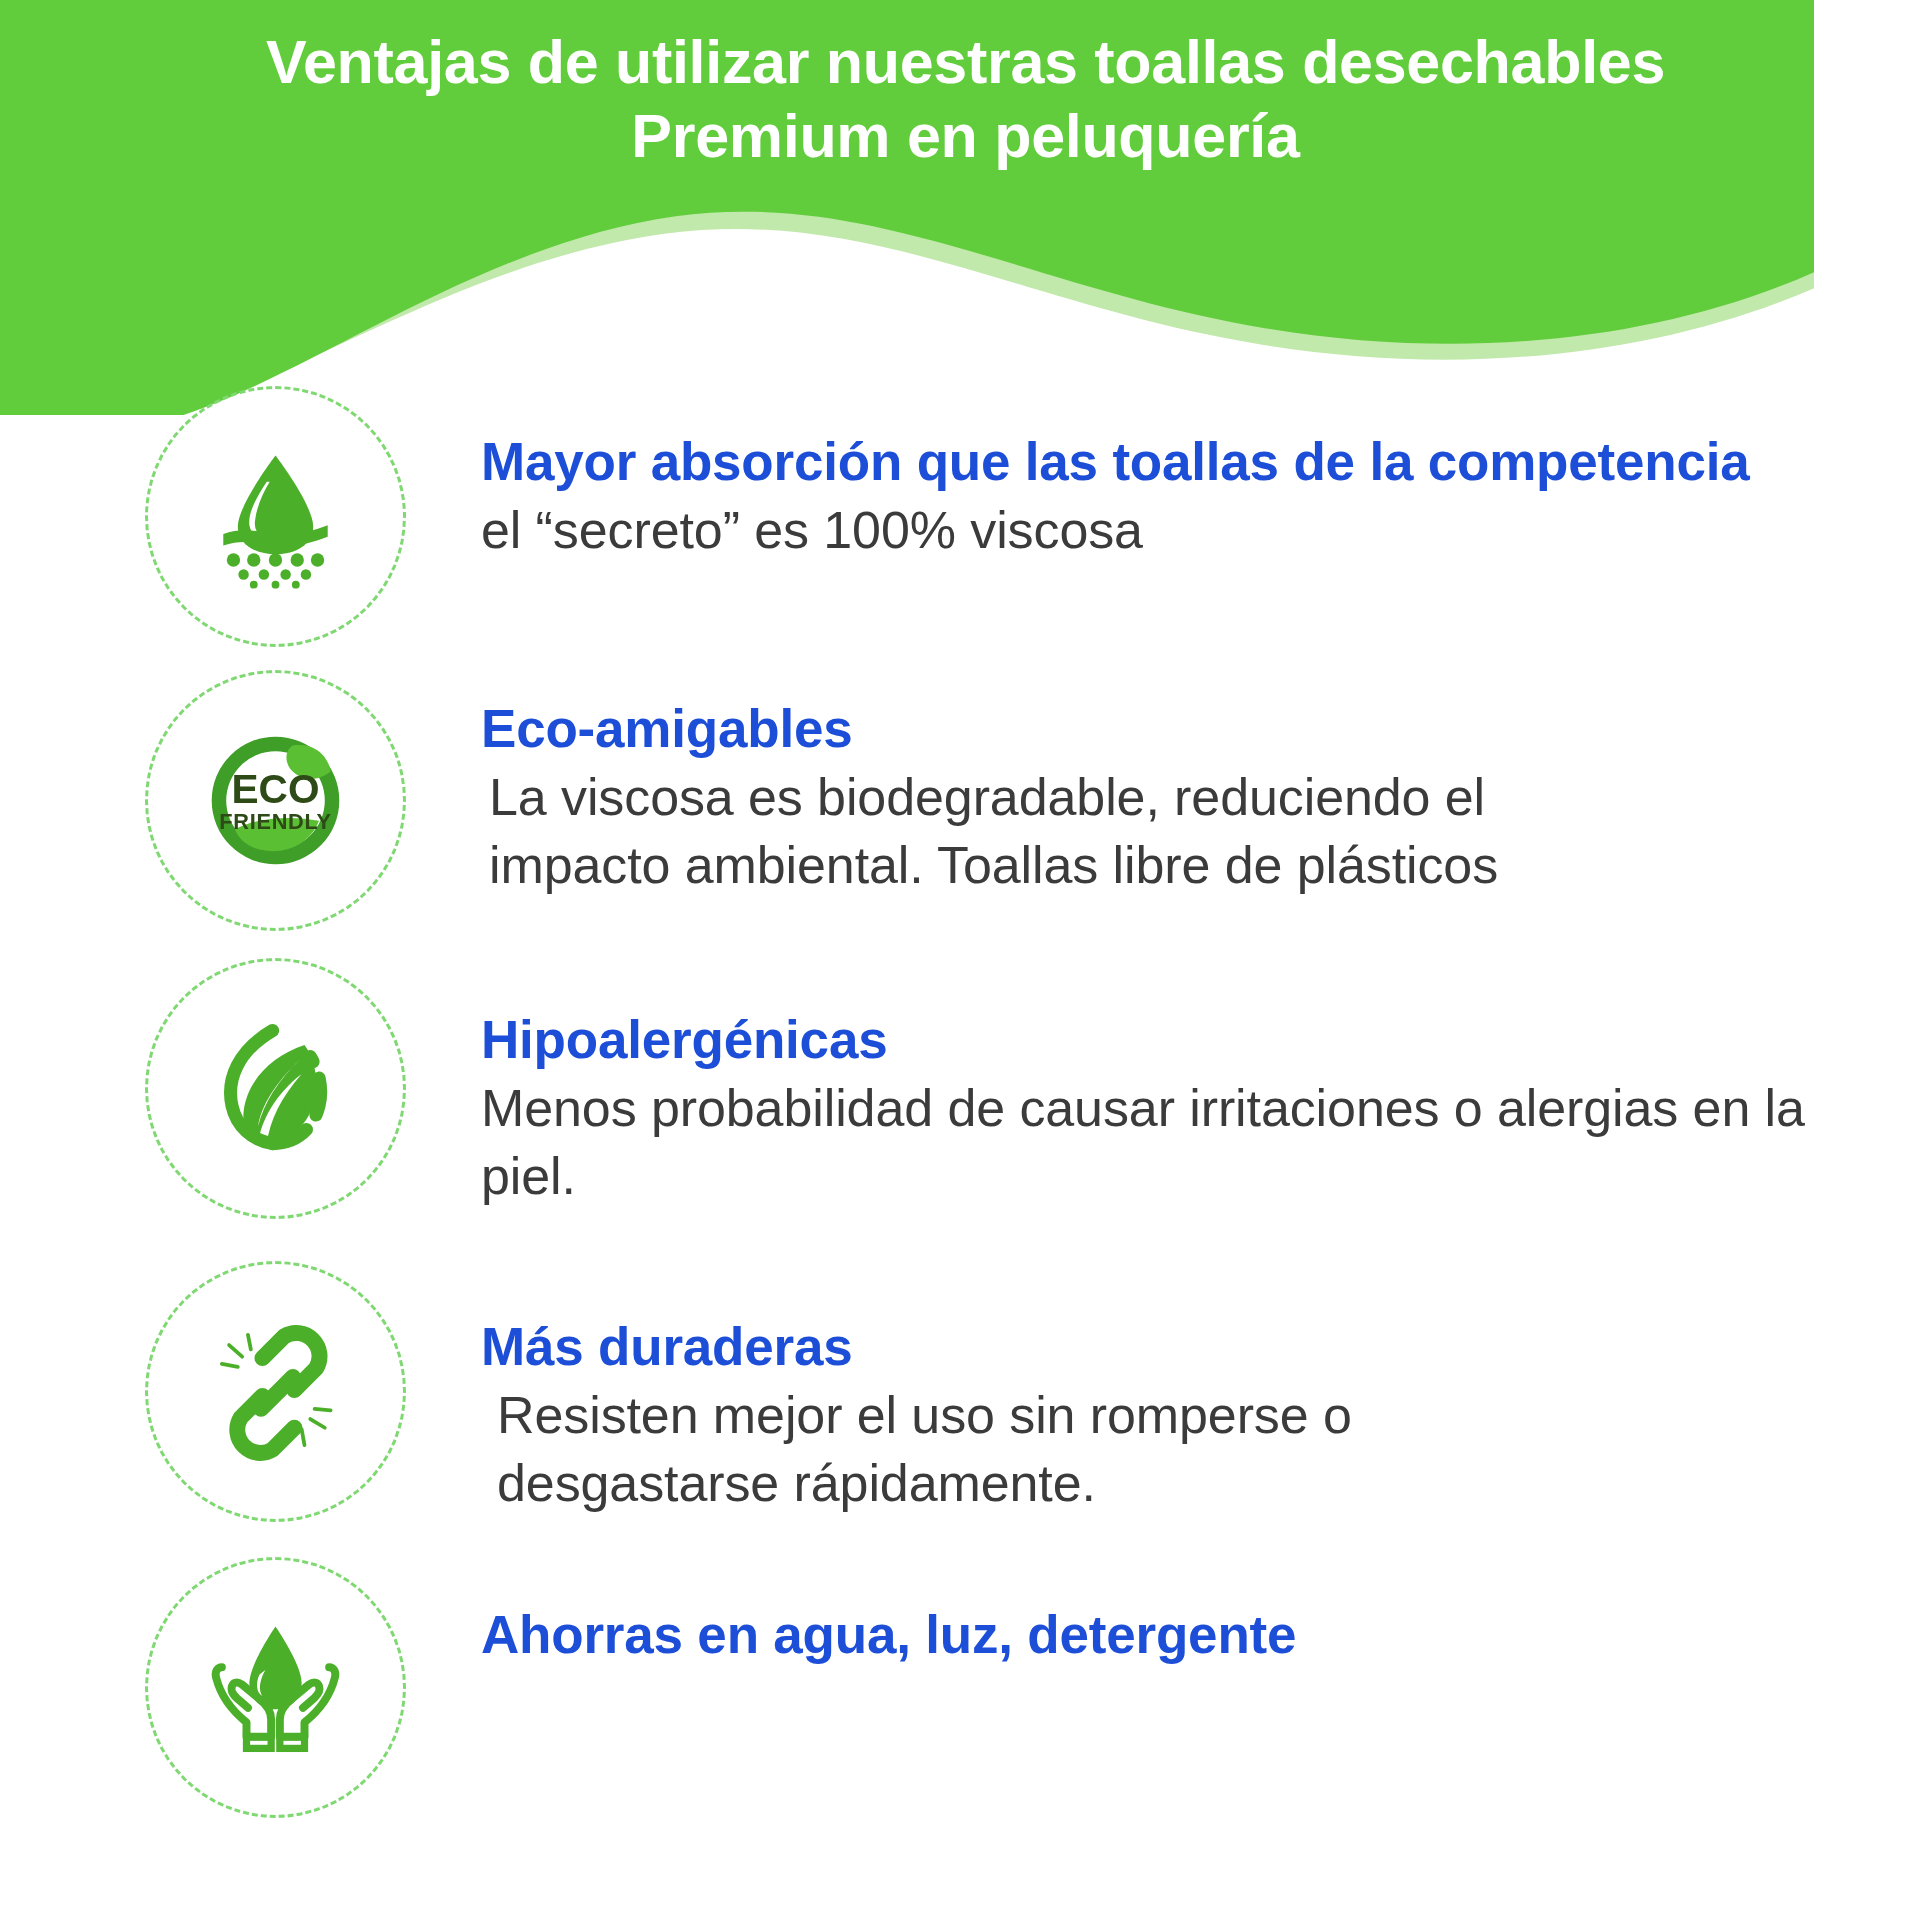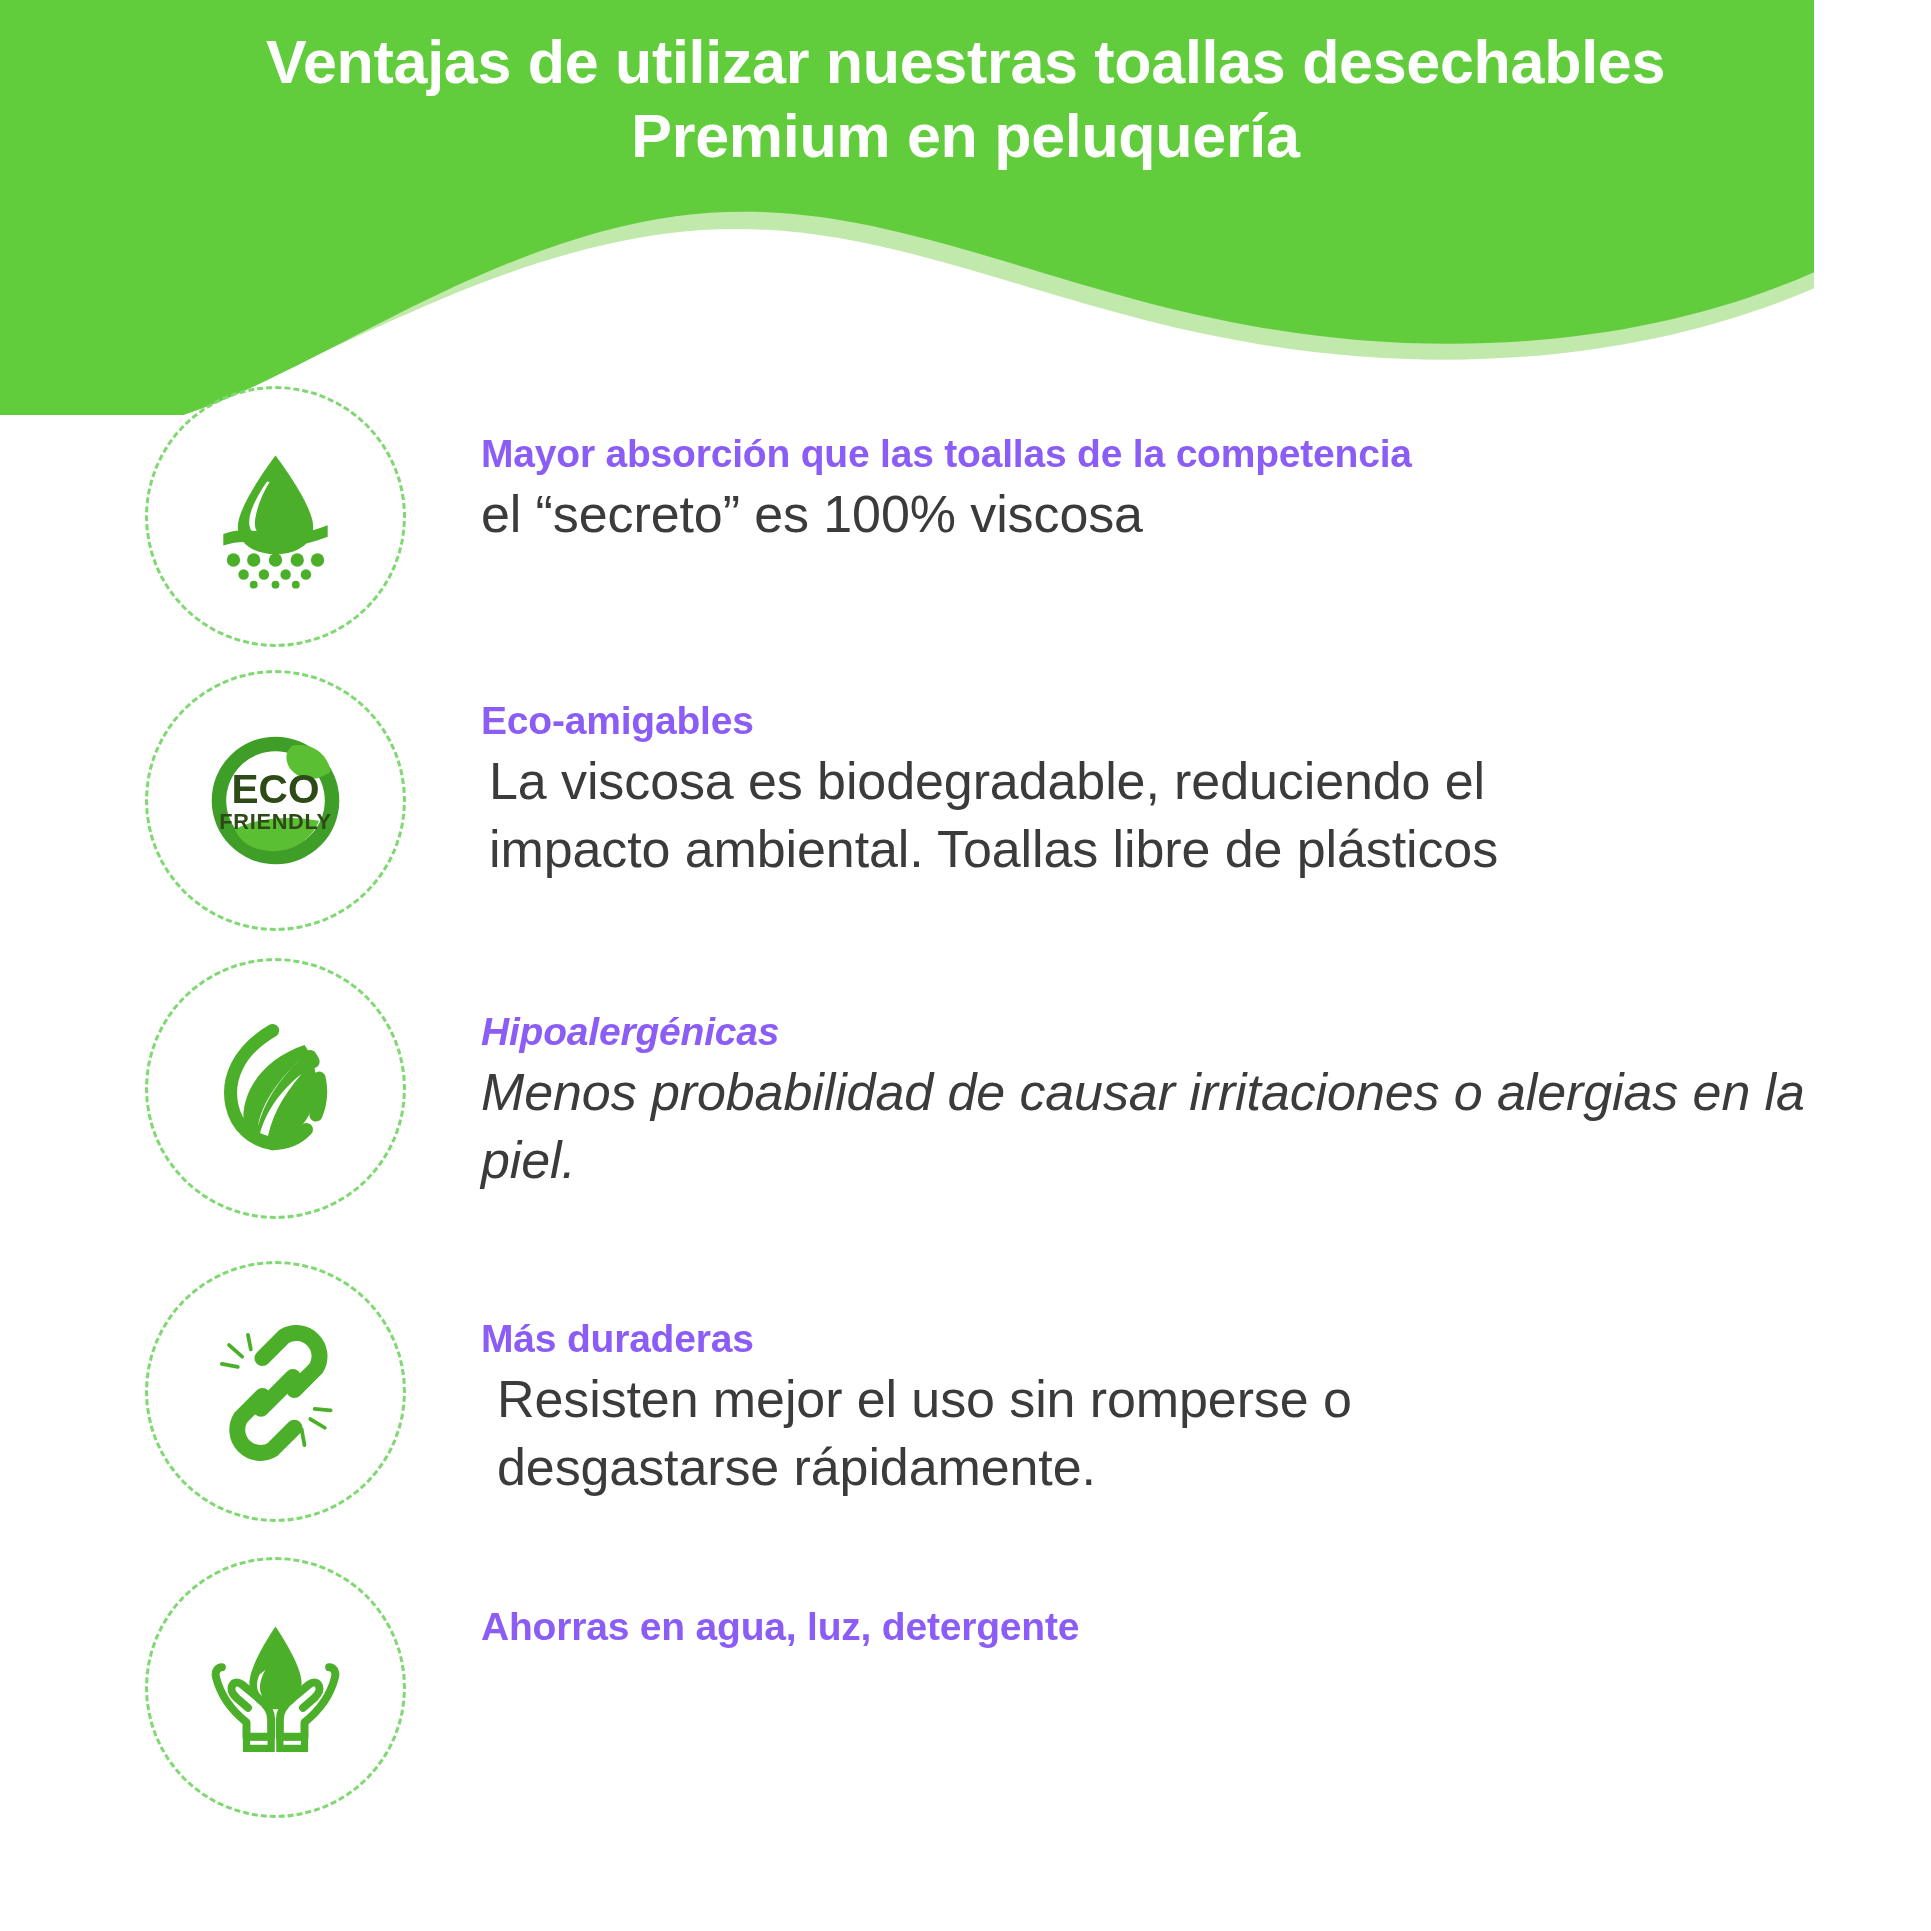--- a/index.html
+++ b/index.html
@@ -89,22 +89,22 @@
     display: block;
   }
 
   .feature-text {
     flex: 1 1 auto;
     padding-left: 75px;
     padding-right: 39px;
   }
 
   .feature-title {
-    color: #8b5cf6;
-    font-size: 39px;
+    color: #1d4ed8;
+    font-size: 53px;
     font-weight: bold;
     line-height: 1.12;
     letter-spacing: -0.2px;
     white-space: nowrap;
   }
 
   .feature-desc {
     color: #3b3b3b;
     font-size: 52px;
     font-weight: normal;
@@ -113,21 +113,21 @@
     letter-spacing: -0.1px;
   }
 
   
   .row-1 { margin-top: 0px;  }
   .row-1 .feature-text { padding-top: 46px; }
 
   .row-2 { margin-top: 23px; }
   .row-2 .feature-text { padding-top: 29px; }
 
-  .row-3 { margin-top: 27px; font-style: italic; }
+  .row-3 { margin-top: 27px; }
   .row-3 .feature-text { padding-top: 52px; }
 
   .row-4 { margin-top: 42px; }
   .row-4 .feature-text { padding-top: 56px; }
 
   .row-5 { margin-top: 35px; }
   .row-5 .feature-text { padding-top: 48px; }
 </style>
 </head>
 <body>

